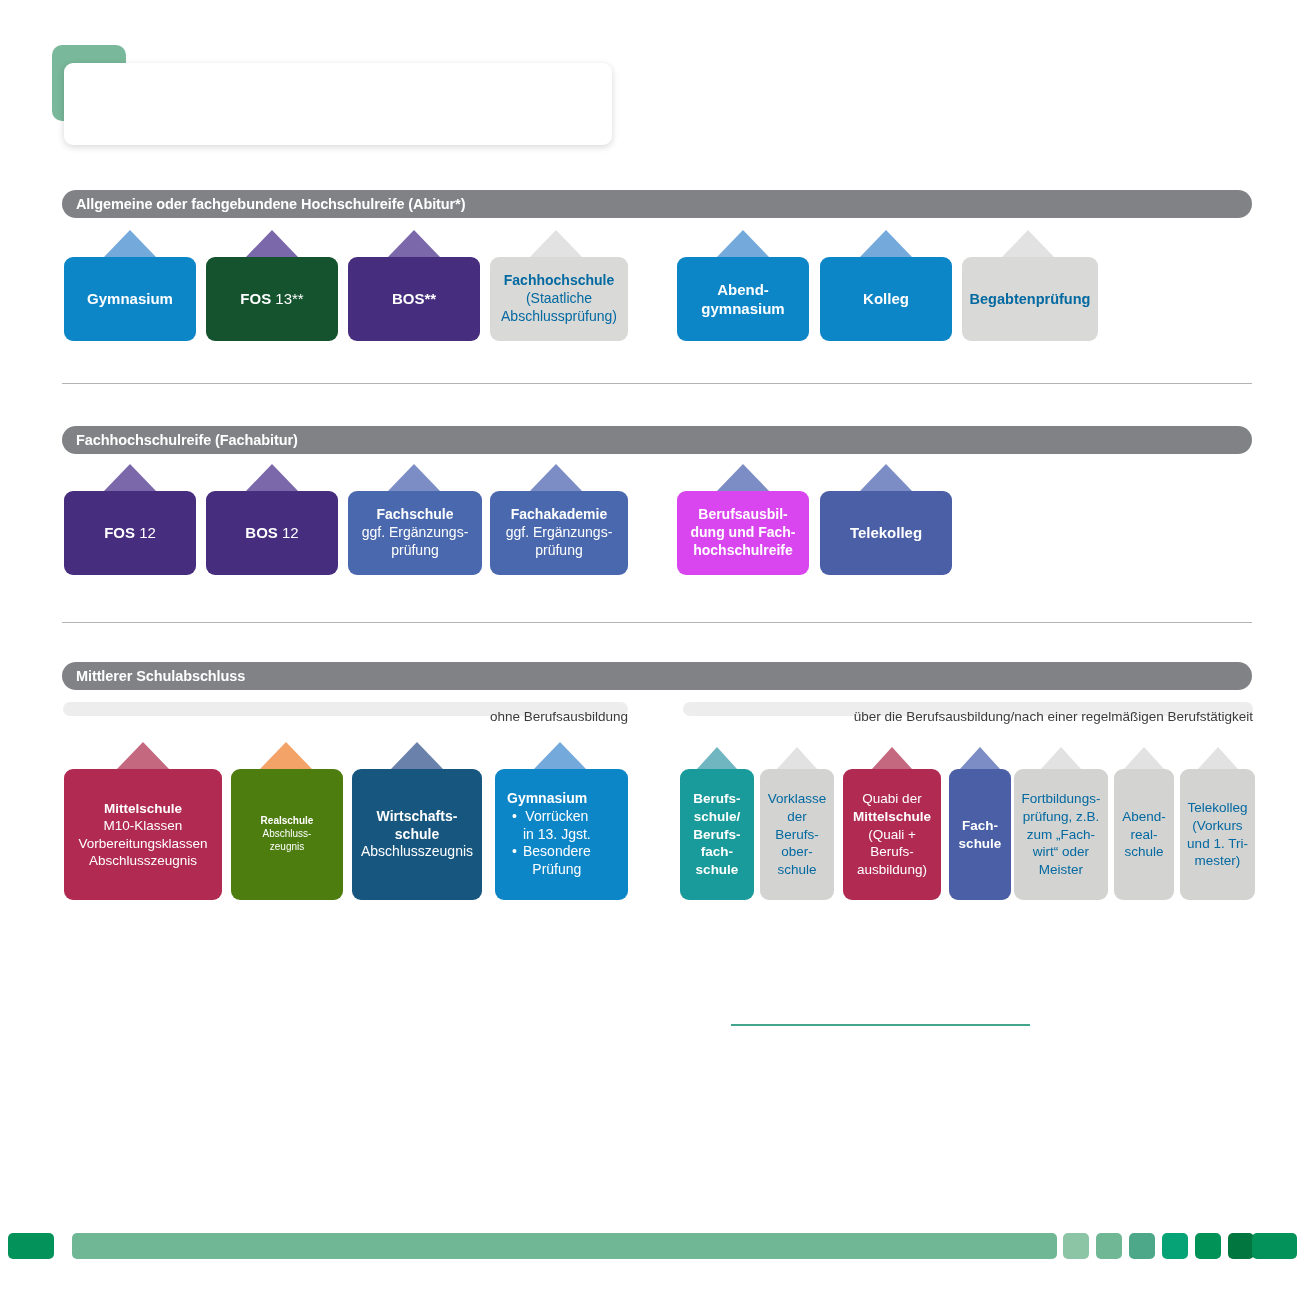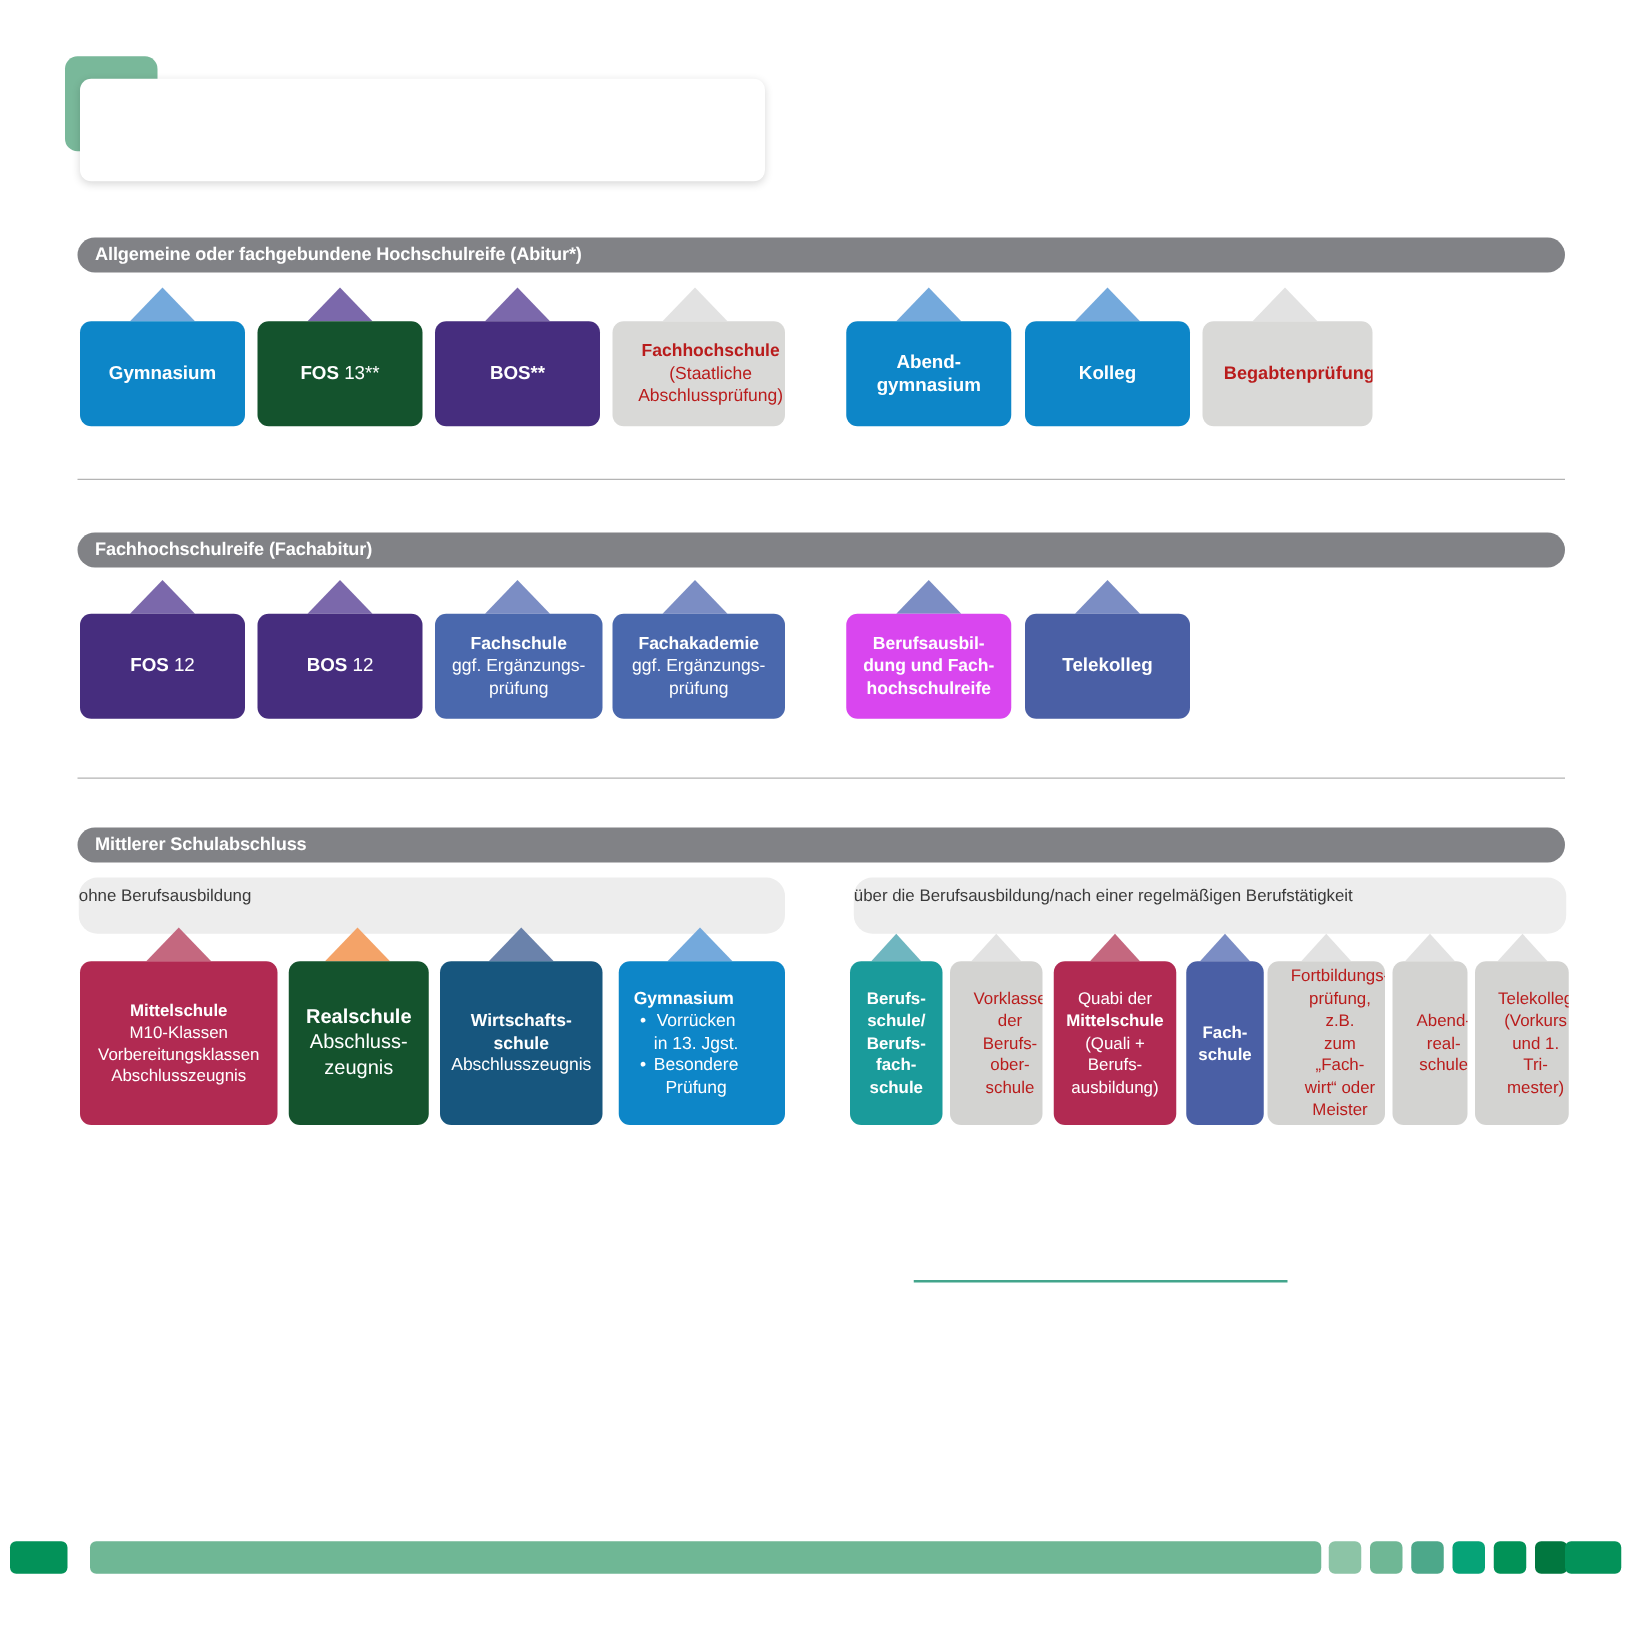--- a/index.html
+++ b/index.html
@@ -62,27 +62,27 @@
     font-size: 14.5px;
     font-weight: bold;
     line-height: 28px;
     padding-left: 14px;
     box-sizing: border-box;
     letter-spacing: -0.1px;
   }
 
   .subbar {
     position: absolute;
-    height: 45px;
+    height: 14px;
     background: #ededed;
     border-radius: 15px;
     color: #3a3a3a;
     font-size: 13.5px;
     line-height: 30px;
-    text-align: left;
+    text-align: right;
     box-sizing: border-box;
   }
 
   .hr-sep {
     position: absolute;
     left: 62px;
     width: 1190px;
     height: 1px;
     background: #b4b4b4;
   }
@@ -119,21 +119,21 @@
     overflow: hidden;
   }
   .box.tight {
     padding: 4px 3px;
     line-height: 1.33;
   }
   .box .l1 { display: block; }
   .b-strong { font-weight: bold; }
   .b-light  { font-weight: normal; }
 
-  .box.lightbox  { color: #b91c1c; padding-left: 25px; }
+  .box.lightbox  { color: #0369a1; }
   .box.darkbox   { color: #ffffff; }
 
   .bullets {
     text-align: left;
     align-self: flex-start;
     padding-left: 5px;
   }
   .bullets .bl {
     display: block;
     padding-left: 11px;
@@ -297,21 +297,21 @@
     <div class="box darkbox" style="left:64px; top:107px; width:158px; height:131px; background:#b12a52; font-size:13.5px;">
       <span class="l1 b-strong">Mittelschule</span>
       <span class="l1 b-light">M10-Klassen</span>
       <span class="l1 b-light">Vorbereitungsklassen</span>
       <span class="l1 b-light">Abschlusszeugnis</span>
     </div>
   </div>
 
   <div class="node">
     <div class="arrow" style="left:260px; top:80px; border-bottom-color:#f4a368;"></div>
-    <div class="box darkbox" style="left:231px; top:107px; width:112px; height:131px; background:#14532d; font-size:16px;">
+    <div class="box darkbox" style="left:231px; top:107px; width:112px; height:131px; background:#4d7c0f; font-size:10px;">
       <span class="l1 b-strong">Realschule</span>
       <span class="l1 b-light">Abschluss-</span>
       <span class="l1 b-light">zeugnis</span>
     </div>
   </div>
 
   <div class="node">
     <div class="arrow" style="left:391px; top:80px; border-bottom-color:#6a82ab;"></div>
     <div class="box darkbox" style="left:352px; top:107px; width:130px; height:131px; background:#17567e; font-size:14px;">
       <span class="l1 b-strong">Wirtschafts-</span>

